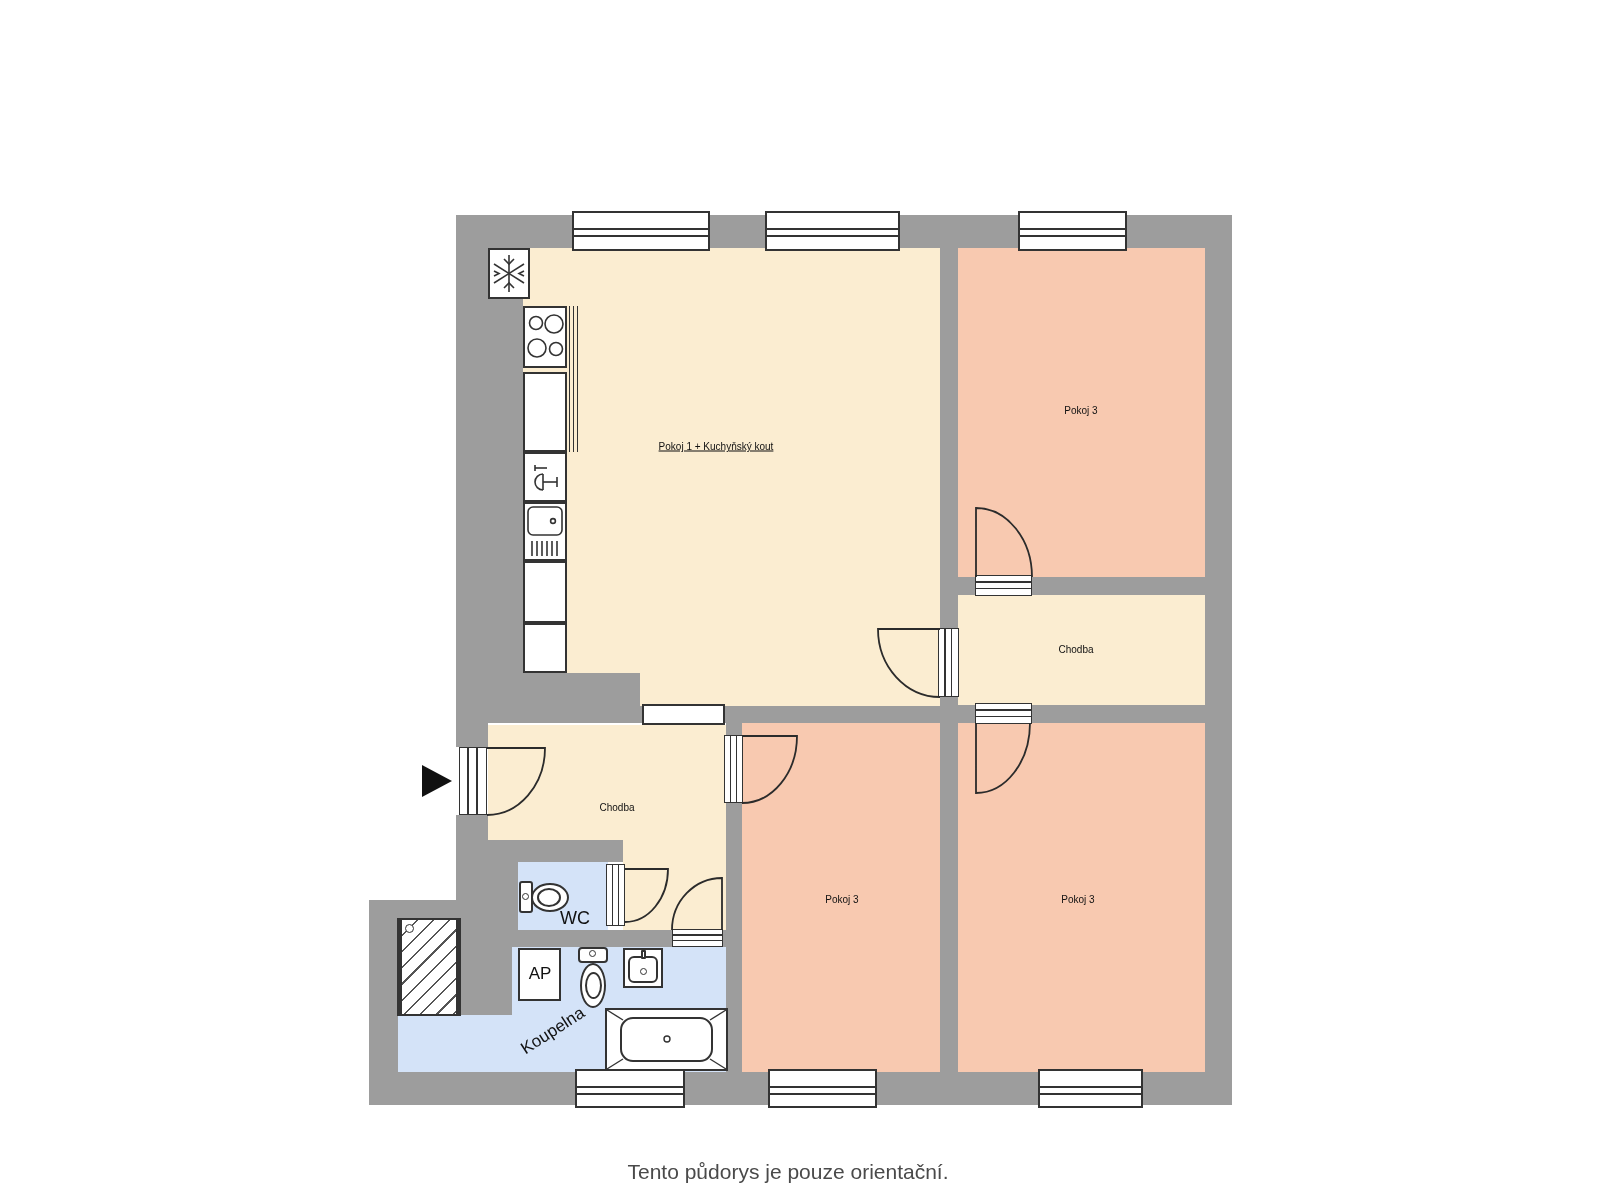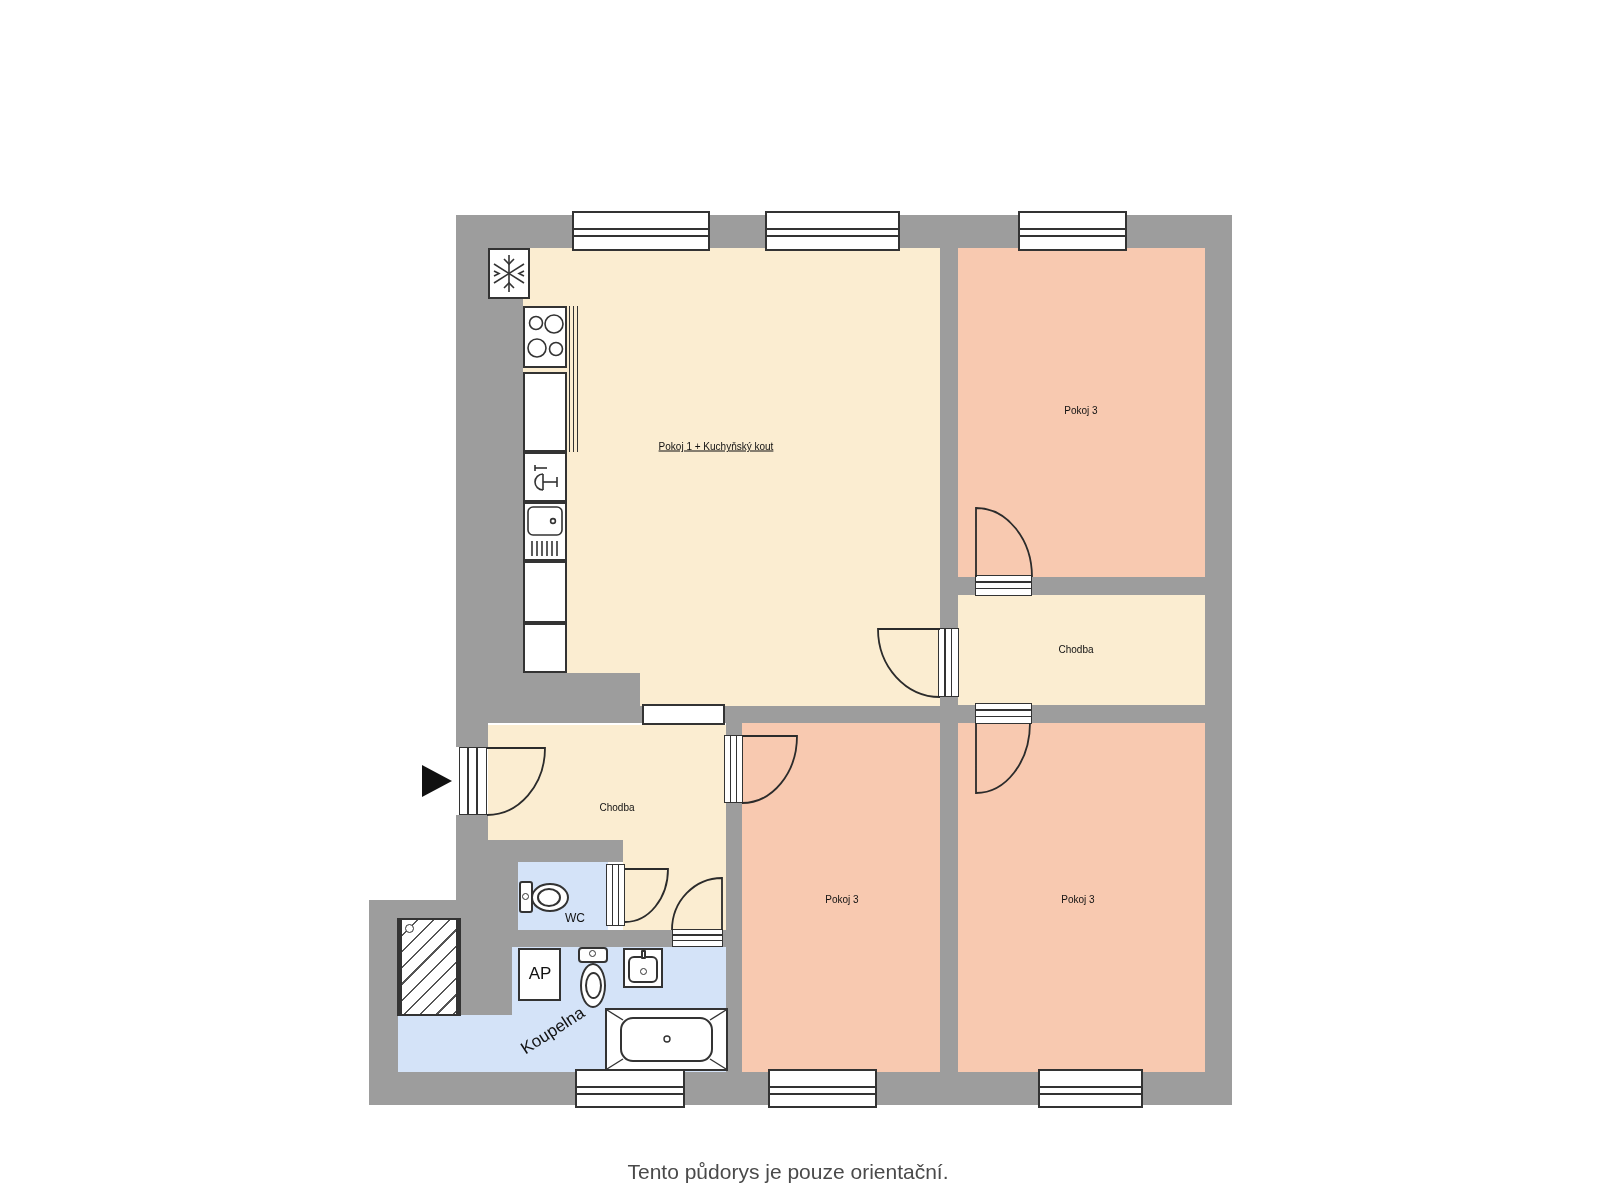--- a/index.html
+++ b/index.html
@@ -184,19 +184,19 @@
       <path d="M722,930 L722,878 A50,52 0 0 0 672,930"></path>
     </g>
   </svg>
 
   <div class="label" style="left:716px;top:446px;text-decoration:underline;">Pokoj 1 + Kuchyňský kout</div>
   <div class="label" style="left:1081px;top:410px;">Pokoj 3</div>
   <div class="label" style="left:1076px;top:649px;">Chodba</div>
   <div class="label" style="left:617px;top:807px;">Chodba</div>
   <div class="label" style="left:842px;top:899px;">Pokoj 3</div>
   <div class="label" style="left:1078px;top:899px;">Pokoj 3</div>
-  <div class="label" style="left:575px;top:918px;font-size:12px;">WC</div>
+  <div class="label" style="left:575px;top:918px;font-size:18px;">WC</div>
   <div class="label" style="left:540px;top:974px;font-size:17px;">AP</div>
   <div class="label label-rot" style="left:553px;top:1031px;font-size:17px;">Koupelna</div>
 
   <div class="footer">Tento půdorys je pouze orientační.</div>
 
 </div>
 
 </body></html>

